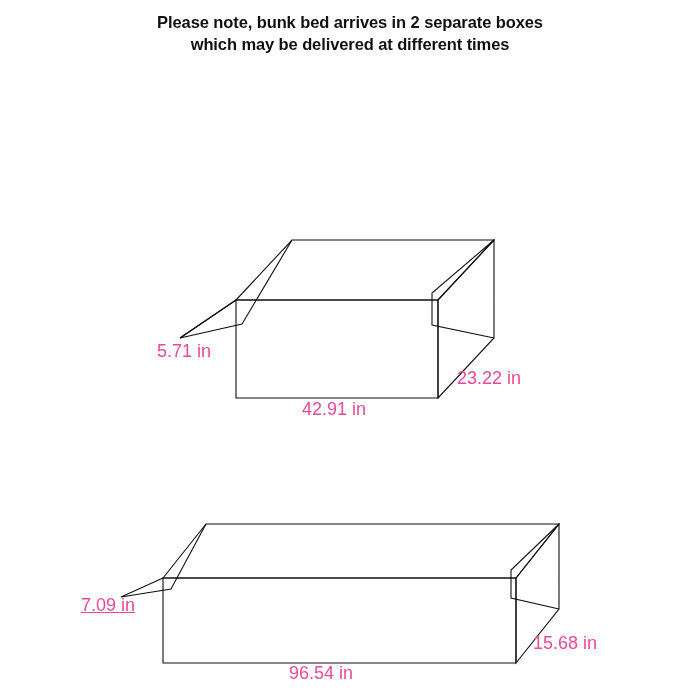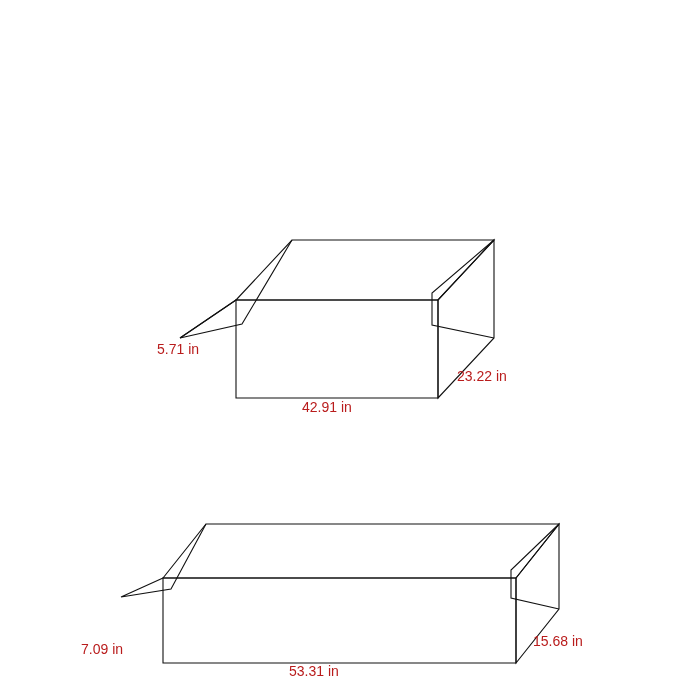--- a/index.html
+++ b/index.html
@@ -36,38 +36,42 @@
   }
   .diagram {
     position: absolute;
     left: 0;
     top: 0;
     width: 700px;
     height: 700px;
   }
   .label {
     position: absolute;
-    font-size: 14px;
-    color: #b91c1c;
+    font-size: 18px;
+    color: #ec4899;
     white-space: nowrap;
   }
   
   .lbl-b1-h { left: 157px; top: 341px; }
   .lbl-b1-w { left: 302px; top: 399px; }
   .lbl-b1-d { left: 457px; top: 368px; }
   
-  .lbl-b2-h { left: 81px; top: 641px; }
+  .lbl-b2-h { left: 81px; top: 595px; text-decoration: underline; }
   .lbl-b2-w { left: 289px; top: 663px; }
   .lbl-b2-d { left: 533px; top: 633px; }
 </style>
 </head>
 <body>
 
 <div class="page">
 
+  <div class="note">
+    <span class="line">Please note, bunk bed arrives in 2 separate boxes</span>
+    <span class="line">which may be delivered at different times</span>
+  </div>
 
   <svg class="diagram" viewBox="0 0 700 700">
     <g fill="none" stroke="#111111" stroke-width="1.1" stroke-linejoin="miter" stroke-linecap="butt">
 
       <g>
 
         <path d="M236,300 L236,398 L438,398 L438,300 Z"></path>
 
         <path d="M236,300 L292,240 L494,240 L438,300 Z"></path>
 
@@ -93,16 +97,16 @@
       </g>
 
     </g>
   </svg>
 
   <div class="label lbl-b1-h">5.71 in</div>
   <div class="label lbl-b1-w">42.91 in</div>
   <div class="label lbl-b1-d">23.22 in</div>
 
   <div class="label lbl-b2-h">7.09 in</div>
-  <div class="label lbl-b2-w">53.31 in</div>
+  <div class="label lbl-b2-w">96.54 in</div>
   <div class="label lbl-b2-d">15.68 in</div>
 
 </div>
 
 </body></html>

